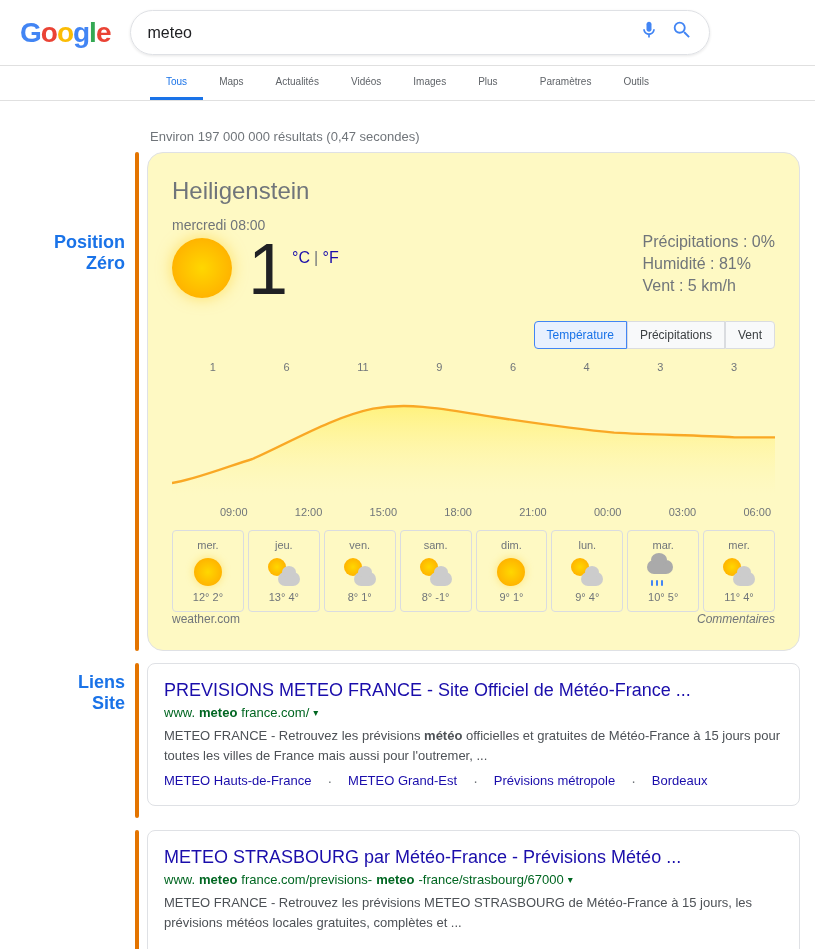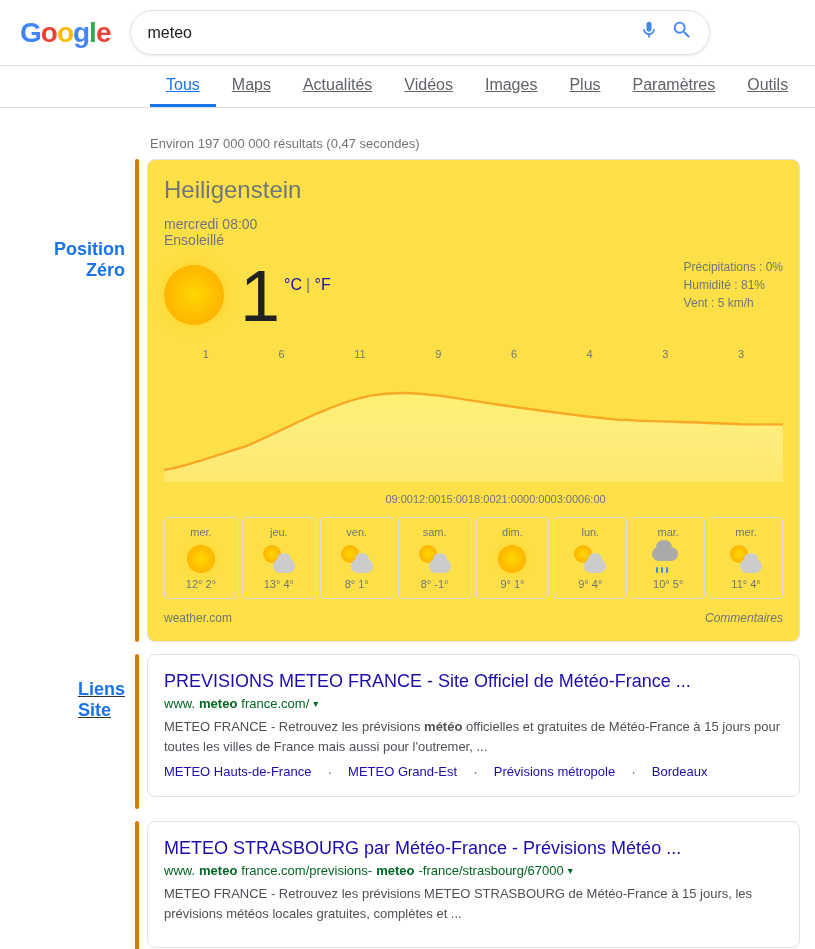--- a/index.html
+++ b/index.html
@@ -16,55 +16,55 @@
     .logo-e { color: #EA4335; }
 
     .search-bar { display: flex; align-items: center; border: 1px solid #dfe1e5; border-radius: 24px; padding: 8px 16px; flex: 1; max-width: 580px; box-shadow: 0 1px 3px rgba(0,0,0,0.1); }
     .search-input { border: none; outline: none; font-size: 16px; flex: 1; color: #202124; }
     .search-icons { display: flex; gap: 12px; align-items: center; }
     .mic-icon { color: #4285F4; font-size: 18px; cursor: pointer; }
     .search-icon-btn { color: #4285F4; font-size: 20px; cursor: pointer; }
 
     
     .nav-tabs { display: flex; align-items: center; padding: 0 150px; border-bottom: 1px solid #e0e0e0; gap: 0; }
-    .nav-tab { padding: 10px 16px; font-size: 16px; color: #5f6368; cursor: pointer; border-bottom: 3px solid transparent; white-space: nowrap; text-decoration: underline; }
+    .nav-tab { padding: 10px 16px; font-size: 10px; color: #5f6368; cursor: pointer; border-bottom: 3px solid transparent; white-space: nowrap; }
     .nav-tab.active { color: #1a73e8; border-bottom: 3px solid #1a73e8; font-weight: 500; }
     .nav-spacer { flex: 1; }
 
     
     .results-count { padding: 8px 150px; font-size: 13px; color: #70757a; margin-top: 20px; }
-    .weather-card { border: 1px solid #dfe1e5; border-radius: 8px; padding: 16px; flex: 1; background: #fde047; }
+    .weather-card { border: 1px solid #dfe1e5; border-radius: 16px; padding: 24px; flex: 1; background: #fef9c3; }
 
     .city-name { font-size: 24px; color: #70757a; font-weight: 400; margin-bottom: 2px; }
     .weather-date { font-size: 14px; color: #70757a; margin-top: 12px; }
     .weather-condition { font-size: 14px; color: #70757a; margin-bottom: 12px; }
 
     .weather-main { display: flex; align-items: flex-start; gap: 16px; margin-bottom: 16px; }
     .sun-icon { width: 60px; height: 60px; background: radial-gradient(circle, #FFD700, #FFA500); border-radius: 50%; flex-shrink: 0; margin-top: 5px; box-shadow: 0 0 15px rgba(255,200,0,0.5); }
     .temp-display { font-size: 72px; font-weight: 300; color: #202124; line-height: 1; }
     .weather-stats { margin-left: auto; text-align: left; }
-    .weather-stat { font-size: 12px; color: #70757a; margin-bottom: 4px; }
+    .weather-stat { font-size: 16px; color: #70757a; margin-bottom: 4px; }
 
     
     .chart-buttons { display: flex; justify-content: flex-end; margin-bottom: 12px; gap: 0; }
     .chart-btn { padding: 6px 12px; font-size: 12px; border: 1px solid #dadce0; cursor: pointer; background: #f8f9fa; color: #3c4043; }
     .chart-btn:first-child { border-radius: 4px 0 0 4px; }
     .chart-btn:last-child { border-radius: 0 4px 4px 0; }
     .chart-btn.active { background: #e8f0fe; border-color: #4285F4; color: #1a73e8; }
 
     
     .temp-chart { position: relative; margin-bottom: 8px; }
     .chart-svg { width: 100%; height: 120px; }
 
     
-    .time-labels { display: flex; justify-content: center; padding: 0 4px; margin-bottom: 12px; margin-left: 44px; }
+    .time-labels { display: flex; justify-content: space-between; padding: 0 4px; margin-bottom: 12px; margin-left: 44px; }
     .time-label { font-size: 11px; color: #70757a; }
 
     
-    .day-forecast { display: flex; gap: 4px; margin-bottom: 12px; }
+    .day-forecast { display: flex; gap: 4px; }
     .day-card { flex: 1; border: 1px solid #dadce0; border-radius: 4px; padding: 8px 4px; text-align: center; }
     .day-name { font-size: 11px; color: #70757a; margin-bottom: 6px; }
     .day-icon { height: 30px; display: flex; align-items: center; justify-content: center; margin-bottom: 4px; }
     .day-temps { font-size: 11px; color: #70757a; }
 
     
     .weather-source { display: flex; justify-content: space-between; font-size: 12px; color: #70757a; }
     .feedback-link { color: #70757a; cursor: pointer; font-style: italic; text-align: right; }
 
     .search-result { border: 1px solid #dfe1e5; border-radius: 8px; padding: 16px; flex: 1; background: #fff; margin-bottom: 12px; }
@@ -77,21 +77,21 @@
     .sitelink { font-size: 13px; color: #1a0dab; cursor: pointer; }
 
     
     .page-wrapper { position: relative; }
     .content-area { display: flex; padding: 0 15px; }
     .left-margin { width: 120px; position: relative; }
     .right-content { flex: 1; }
 
     .pos-zero-label { position: absolute; top: 270px; right: 10px; text-align: right; }
     .pos-zero-label .label-line { color: #1a73e8; font-size: 18px; font-weight: bold; }
-    .blue-links-label { position: absolute; right: 10px; text-align: left; text-decoration: underline; }
+    .blue-links-label { position: absolute; right: 10px; text-align: right; }
     .blue-links-label .label-line { color: #1a73e8; font-size: 18px; font-weight: bold; }
 
     
     .sun-sm { width: 28px; height: 28px; background: radial-gradient(circle, #FFD700, #FFA500); border-radius: 50%; box-shadow: 0 0 8px rgba(255,200,0,0.4); }
     
     .partly-cloudy { position: relative; width: 32px; height: 28px; }
     .pc-sun { width: 18px; height: 18px; background: radial-gradient(circle, #FFD700, #FFA500); border-radius: 50%; position: absolute; top: 0; left: 0; }
     .pc-cloud { width: 22px; height: 14px; background: #ccc; border-radius: 10px; position: absolute; bottom: 0; right: 0; }
     .pc-cloud::before { content: ''; width: 14px; height: 12px; background: #ccc; border-radius: 50%; position: absolute; top: -6px; left: 4px; }
     
@@ -159,39 +159,43 @@
     </div>
 
     <div class="right-content">
 
       <div style="display:flex; gap:0; margin-bottom:12px;">
         <div style="width:4px; background:#E37400; border-radius:2px; flex-shrink:0; margin-right:8px;"></div>
         <div class="weather-card">
 
           <div class="city-name">Heiligenstein</div>
           <div class="weather-date">mercredi 08:00</div>
-          <div class="weather-condition">Ensoleillé</div>
 
           <div class="weather-main">
             <div class="sun-icon"></div>
             <div style="display:flex; align-items:flex-start; gap:4px;">
               <div class="temp-display">1</div>
               <div style="margin-top:16px;">
                 <span style="font-size:16px; color:#1a0dab; cursor:pointer;">°C</span>
                 <span style="font-size:16px; color:#70757a;"> | </span>
                 <span style="font-size:16px; color:#1a0dab; cursor:pointer;">°F</span>
               </div>
             </div>
             <div class="weather-stats">
               <div class="weather-stat">Précipitations : 0%</div>
               <div class="weather-stat">Humidité : 81%</div>
               <div class="weather-stat">Vent : 5 km/h</div>
             </div>
           </div>
 
+          <div class="chart-buttons">
+            <button class="chart-btn active">Température</button>
+            <button class="chart-btn">Précipitations</button>
+            <button class="chart-btn">Vent</button>
+          </div>
 
           <div class="chart-numbers" style="margin-bottom:2px;">
             <div class="chart-num">1</div>
             <div class="chart-num">6</div>
             <div class="chart-num">11</div>
             <div class="chart-num">9</div>
             <div class="chart-num">6</div>
             <div class="chart-num">4</div>
             <div class="chart-num">3</div>
             <div class="chart-num">3</div>

